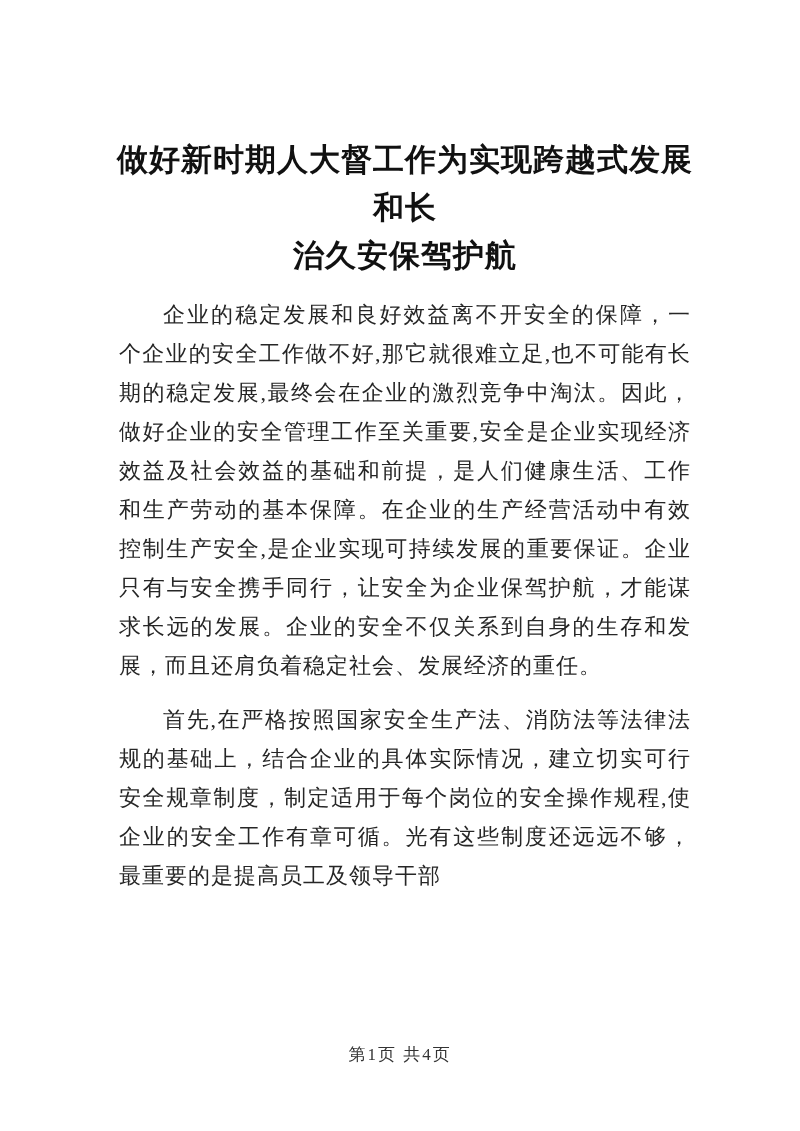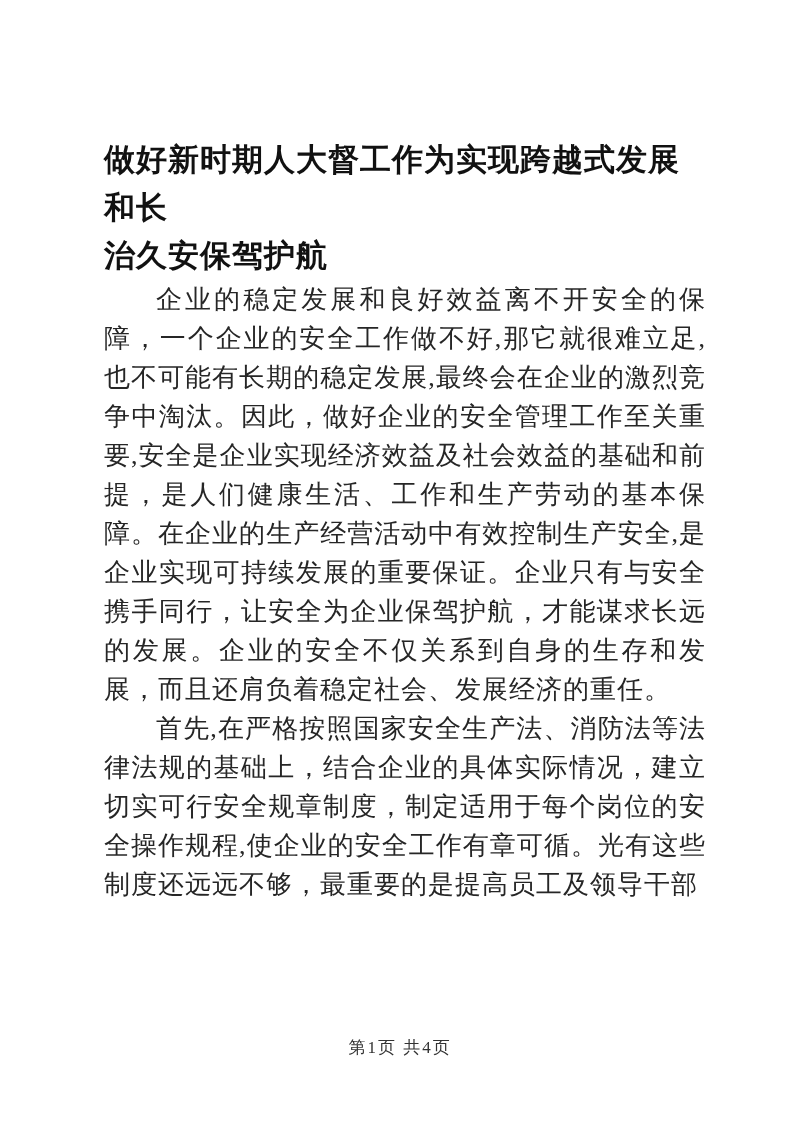--- a/index.html
+++ b/index.html
@@ -21,43 +21,44 @@
     left: 104px;
     top: 136px;
     width: 602px;
   }
   .doc-title {
     font-family: "Liberation Sans", "DejaVu Sans", sans-serif;
     font-weight: 700;
     color: #111111;
     font-size: 31px;
     line-height: 48px;
+    text-align: center;
     letter-spacing: 1px;
   }
   .subtitle {
     margin-top: 8px;
     font-size: 22px;
     line-height: 38px;
     text-indent: 2em;
     letter-spacing: 1.5px;
     color: #2a2a2a;
   }
   .para {
-    margin: 0;
-    font-size: 26px;
+    margin: 15px;
+    font-size: 22px;
     line-height: 39px;
     text-align: justify;
     text-indent: 2em;
     letter-spacing: 1px;
     color: #262626;
   }
   .footer {
     position: absolute;
     left: 0;
-    bottom: 72px;
+    bottom: 65px;
     width: 100%;
     text-align: center;
     font-size: 17px;
     letter-spacing: 2px;
     color: #333333;
   }
 </style>
 </head>
 <body>
 

